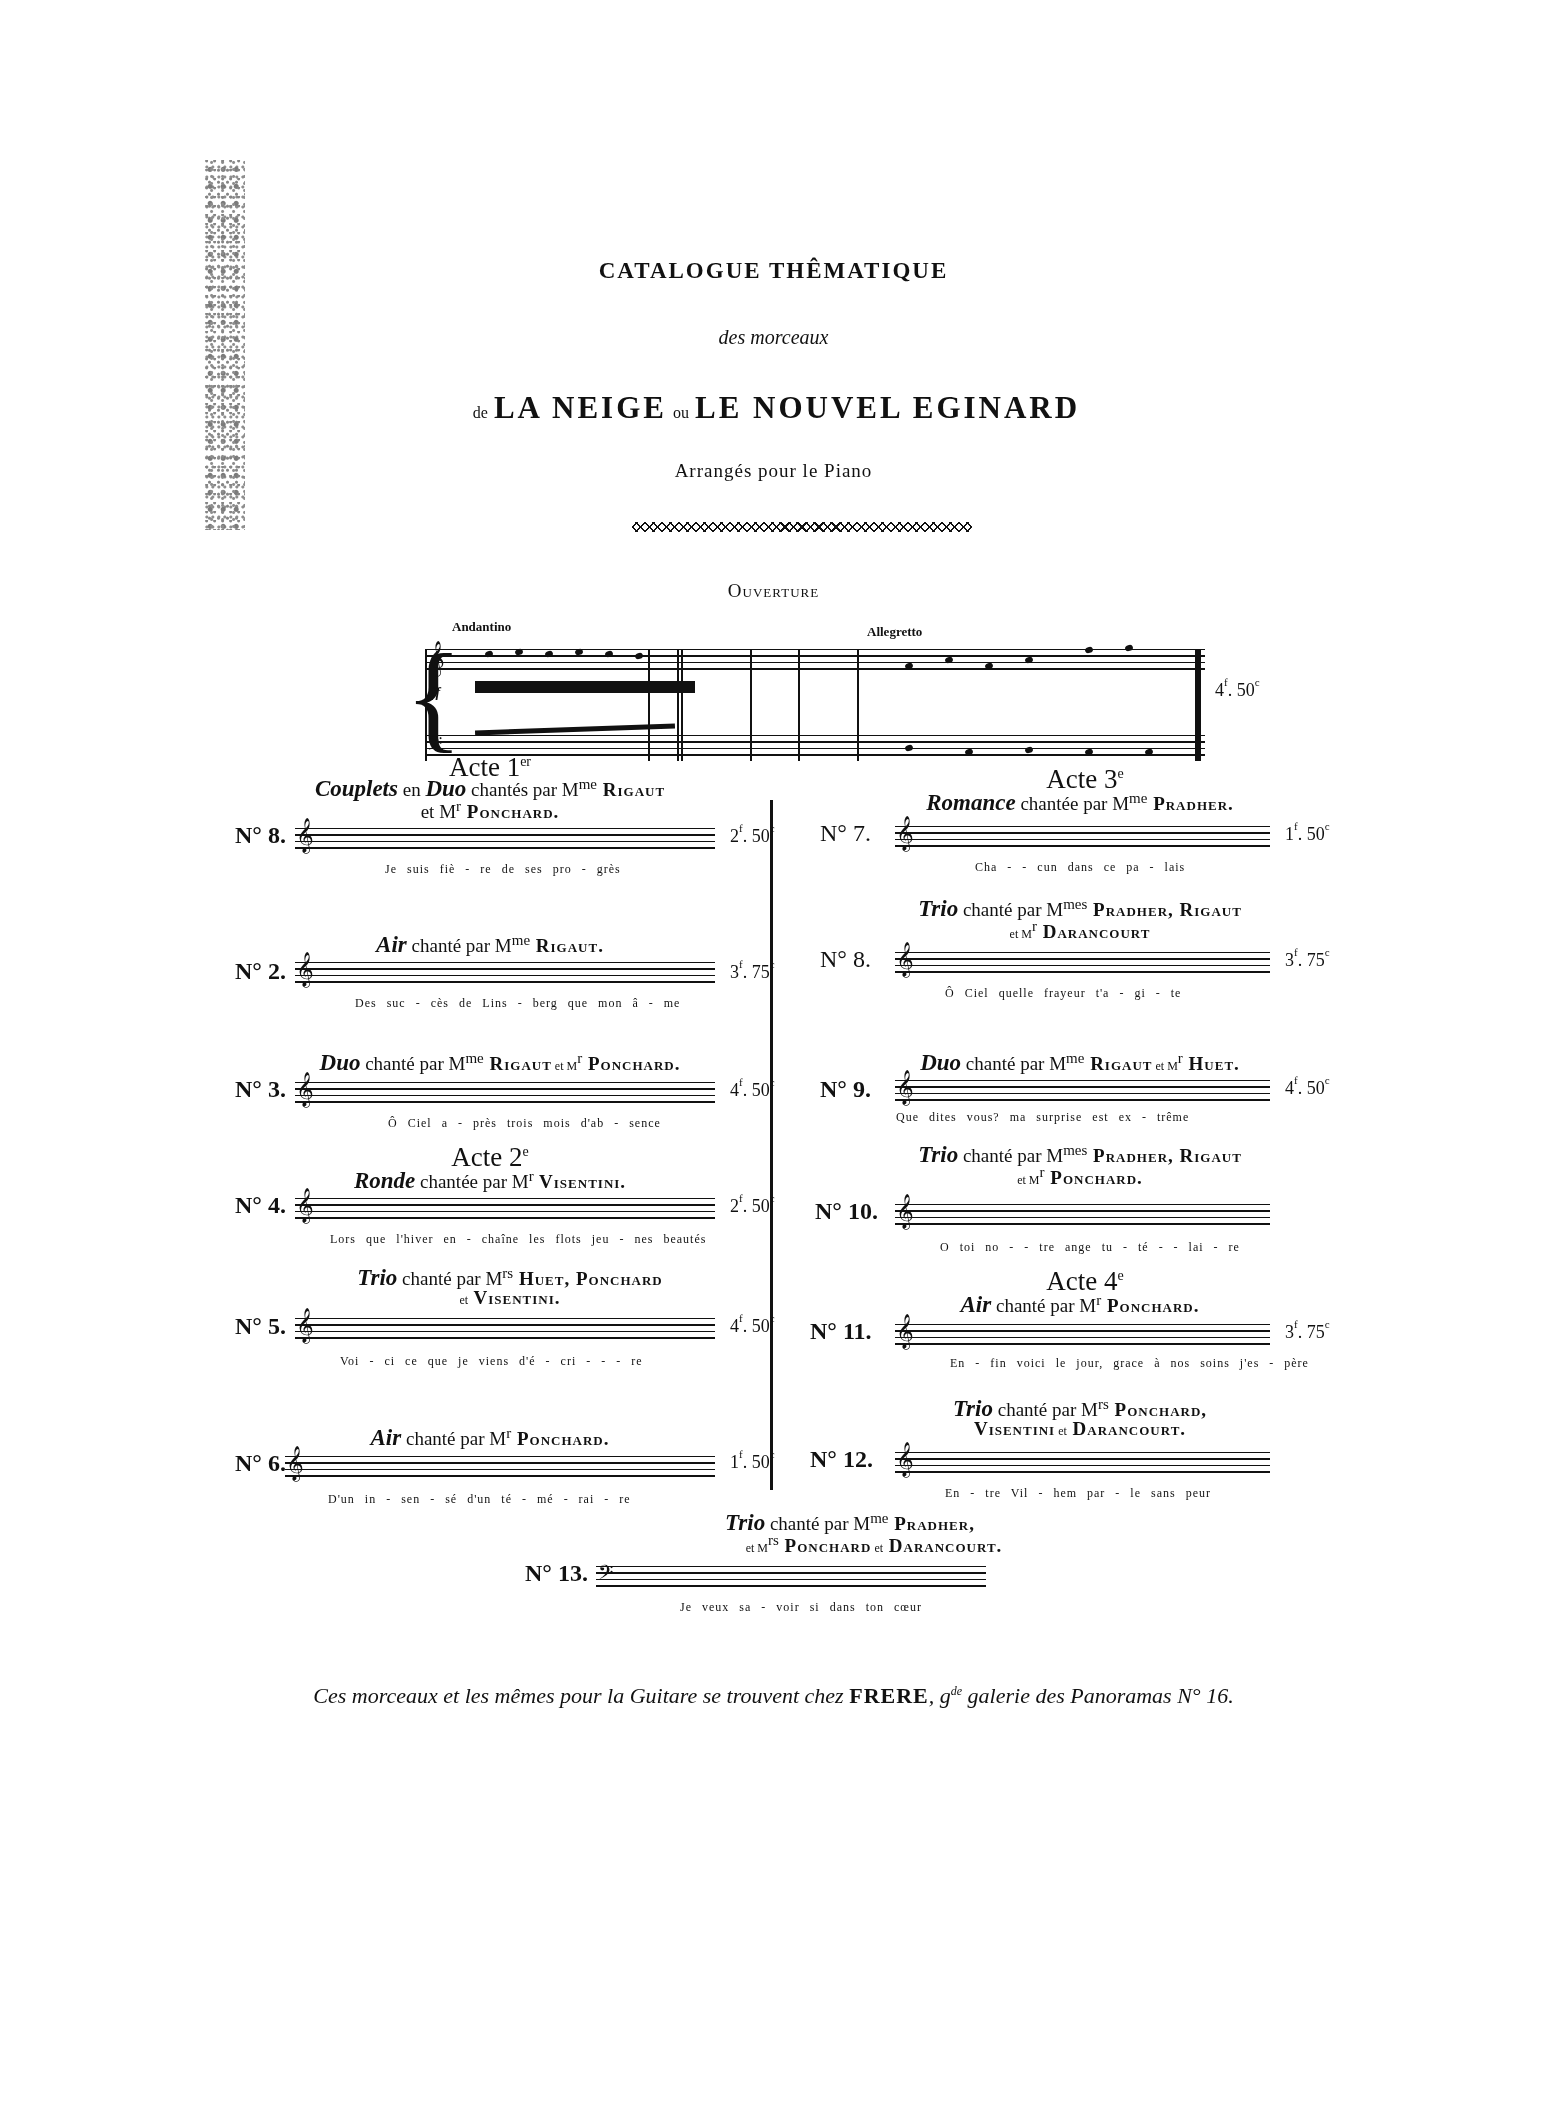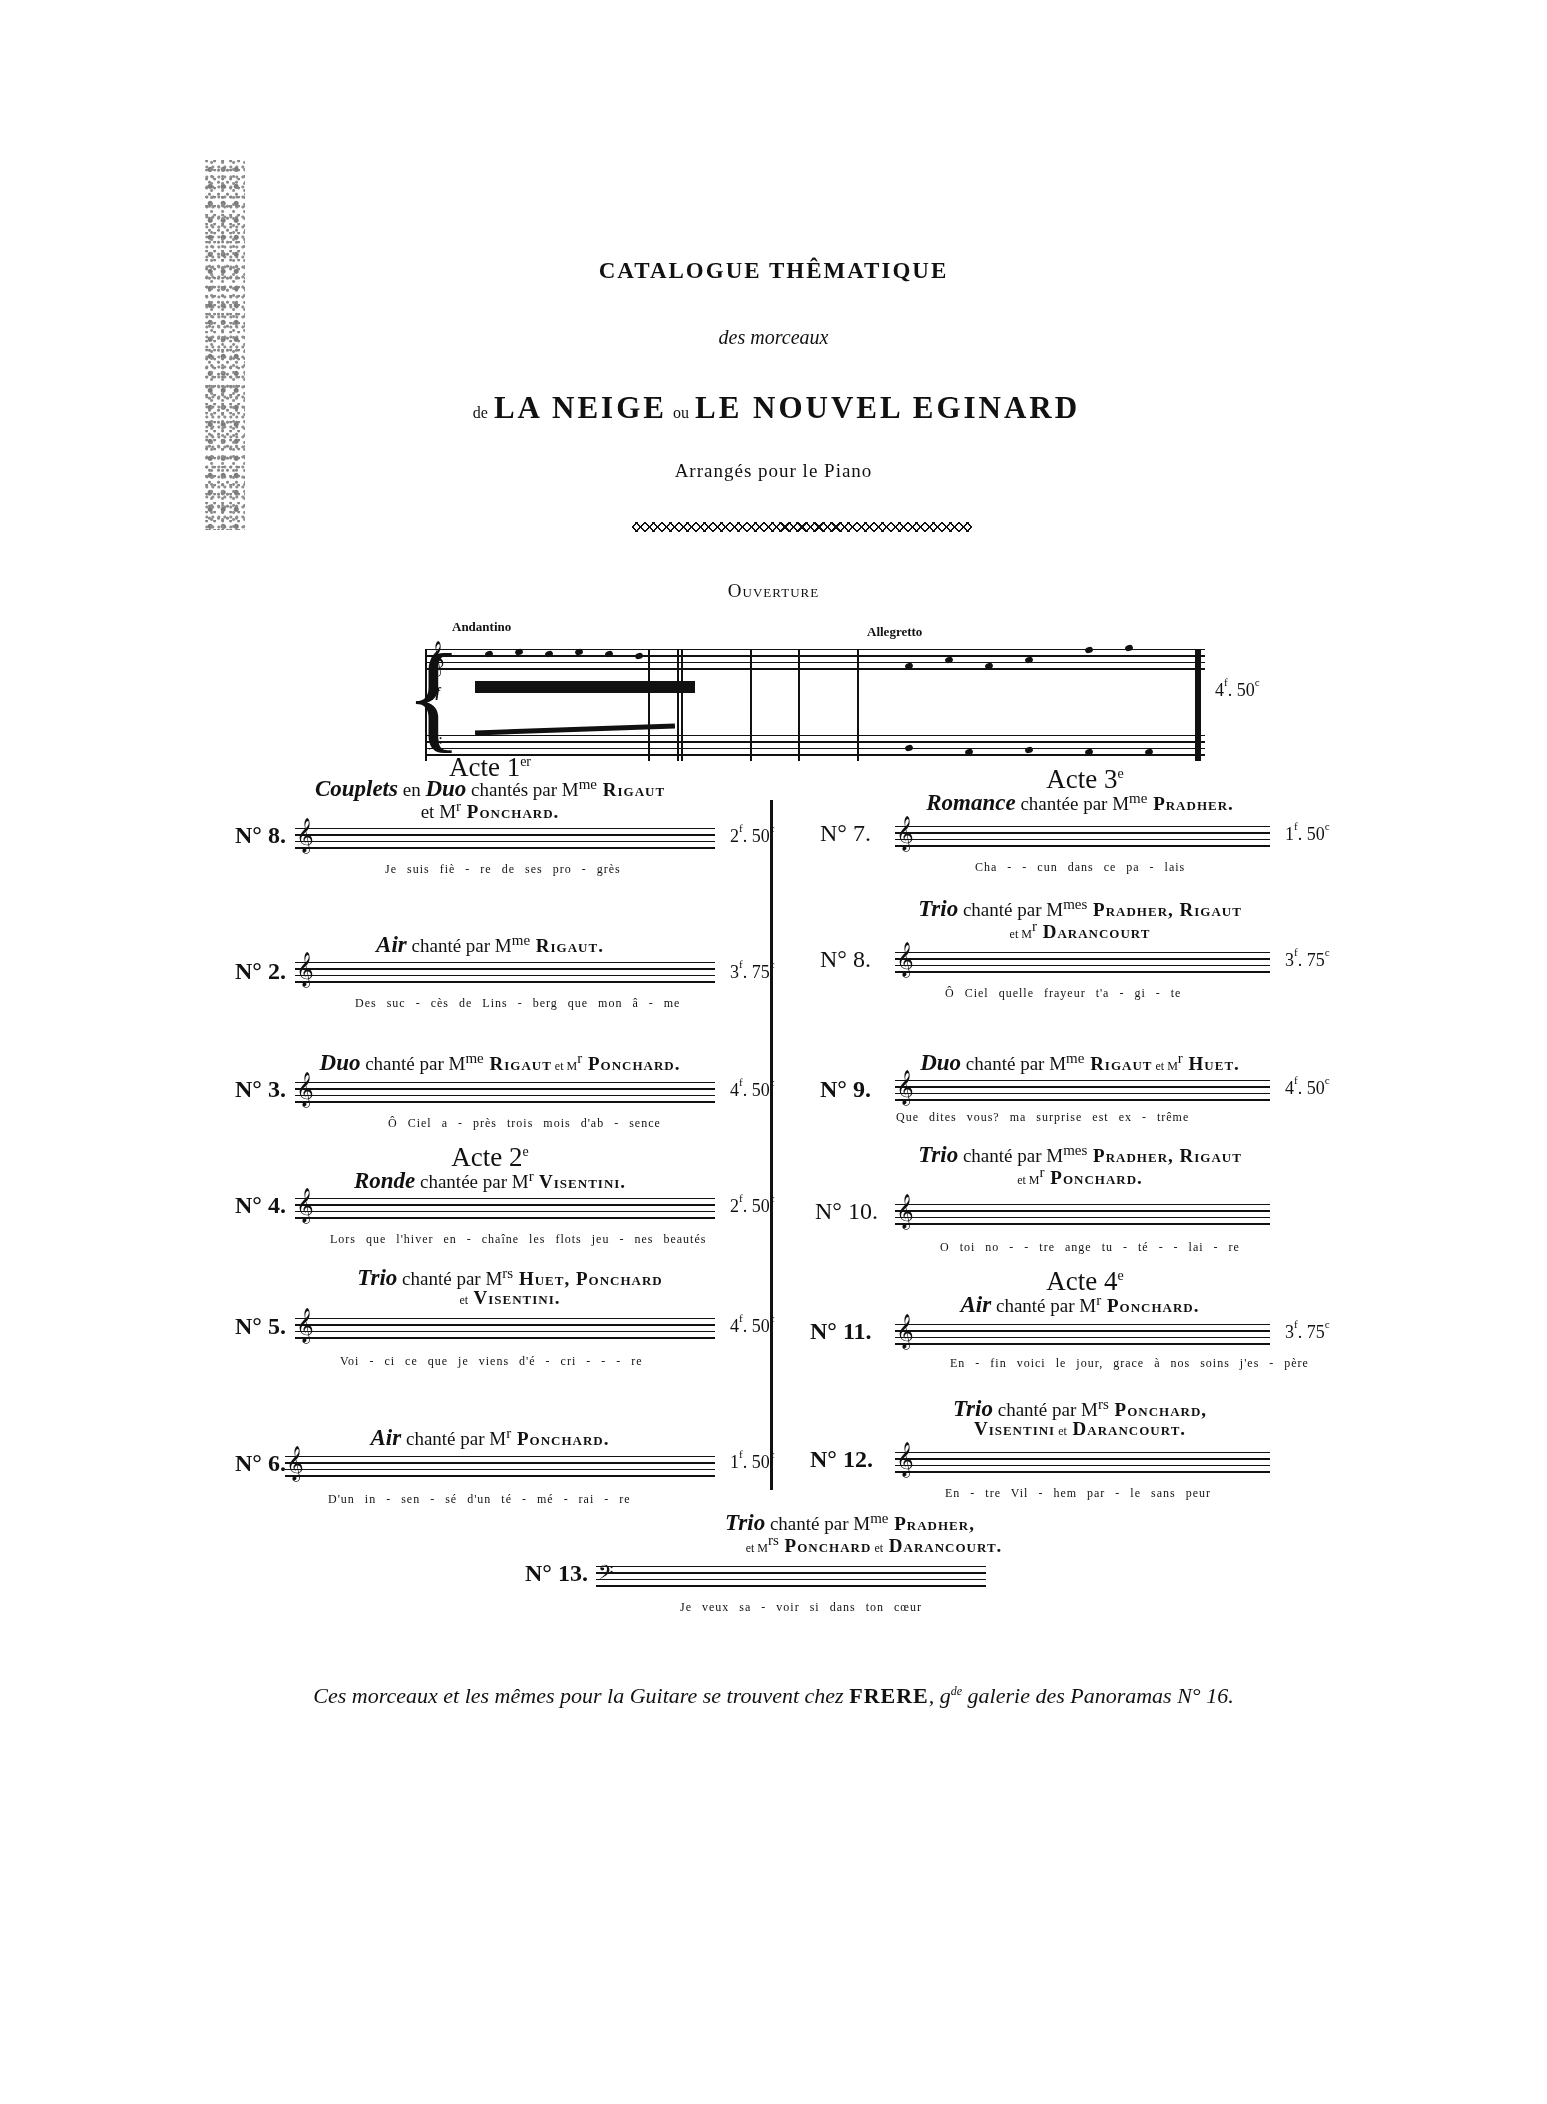--- a/index.html
+++ b/index.html
@@ -173,21 +173,21 @@
 
 <div class="cap" style="left:840px;width:480px;top:1050px"><span class="it">Duo</span><span> chanté par M</span><sup>me</sup><span class="name"> Rigaut</span><span style="font-size:12px"> et M</span><sup>r</sup><span class="name"> Huet.</span></div>
 <div class="num" style="left:820px;top:1076px;font-weight:bold">N° 9.</div>
 <div class="staff" style="left:895px;top:1080px;width:375px"></div>
 <span class="clef" style="left:896px;top:1072px">𝄞</span>
 <div class="lyrics" style="left:896px;top:1110px">Que dites vous? ma surprise est ex - trême</div>
 <div class="price" style="left:1285px;top:1078px"><span>4</span><sup>f</sup>. <span>50</span><sup>c</sup></div>
 
 <div class="cap" style="left:840px;width:480px;top:1142px"><span class="it">Trio</span><span> chanté par M</span><sup>mes</sup><span class="name"> Pradher, Rigaut</span></div>
 <div class="cap" style="left:840px;width:480px;top:1164px"><span style="font-size:12px">et M</span><sup>r</sup><span class="name"> Ponchard.</span></div>
-<div class="num" style="left:815px;top:1198px;font-weight:normal">N° 10.</div>
+<div class="num" style="left:815px;top:1198px;font-weight:bold">N° 10.</div>
 <div class="staff" style="left:895px;top:1204px;width:375px"></div>
 <span class="clef" style="left:896px;top:1196px">𝄞</span>
 <div class="lyrics" style="left:940px;top:1240px">O toi no - - tre ange tu - té - - lai - re</div>
 
 <div class="act" style="left:1010px;width:150px;top:1266px"><span>Acte 4</span><sup>e</sup></div>
 <div class="cap" style="left:840px;width:480px;top:1292px"><span class="it">Air</span><span> chanté par M</span><sup>r</sup><span class="name"> Ponchard.</span></div>
 <div class="num" style="left:810px;top:1318px">N° 11.</div>
 <div class="staff" style="left:895px;top:1324px;width:375px"></div>
 <span class="clef" style="left:896px;top:1316px">𝄞</span>
 <div class="lyrics" style="left:950px;top:1356px">En - fin voici le jour, grace à nos soins j'es - père</div>

